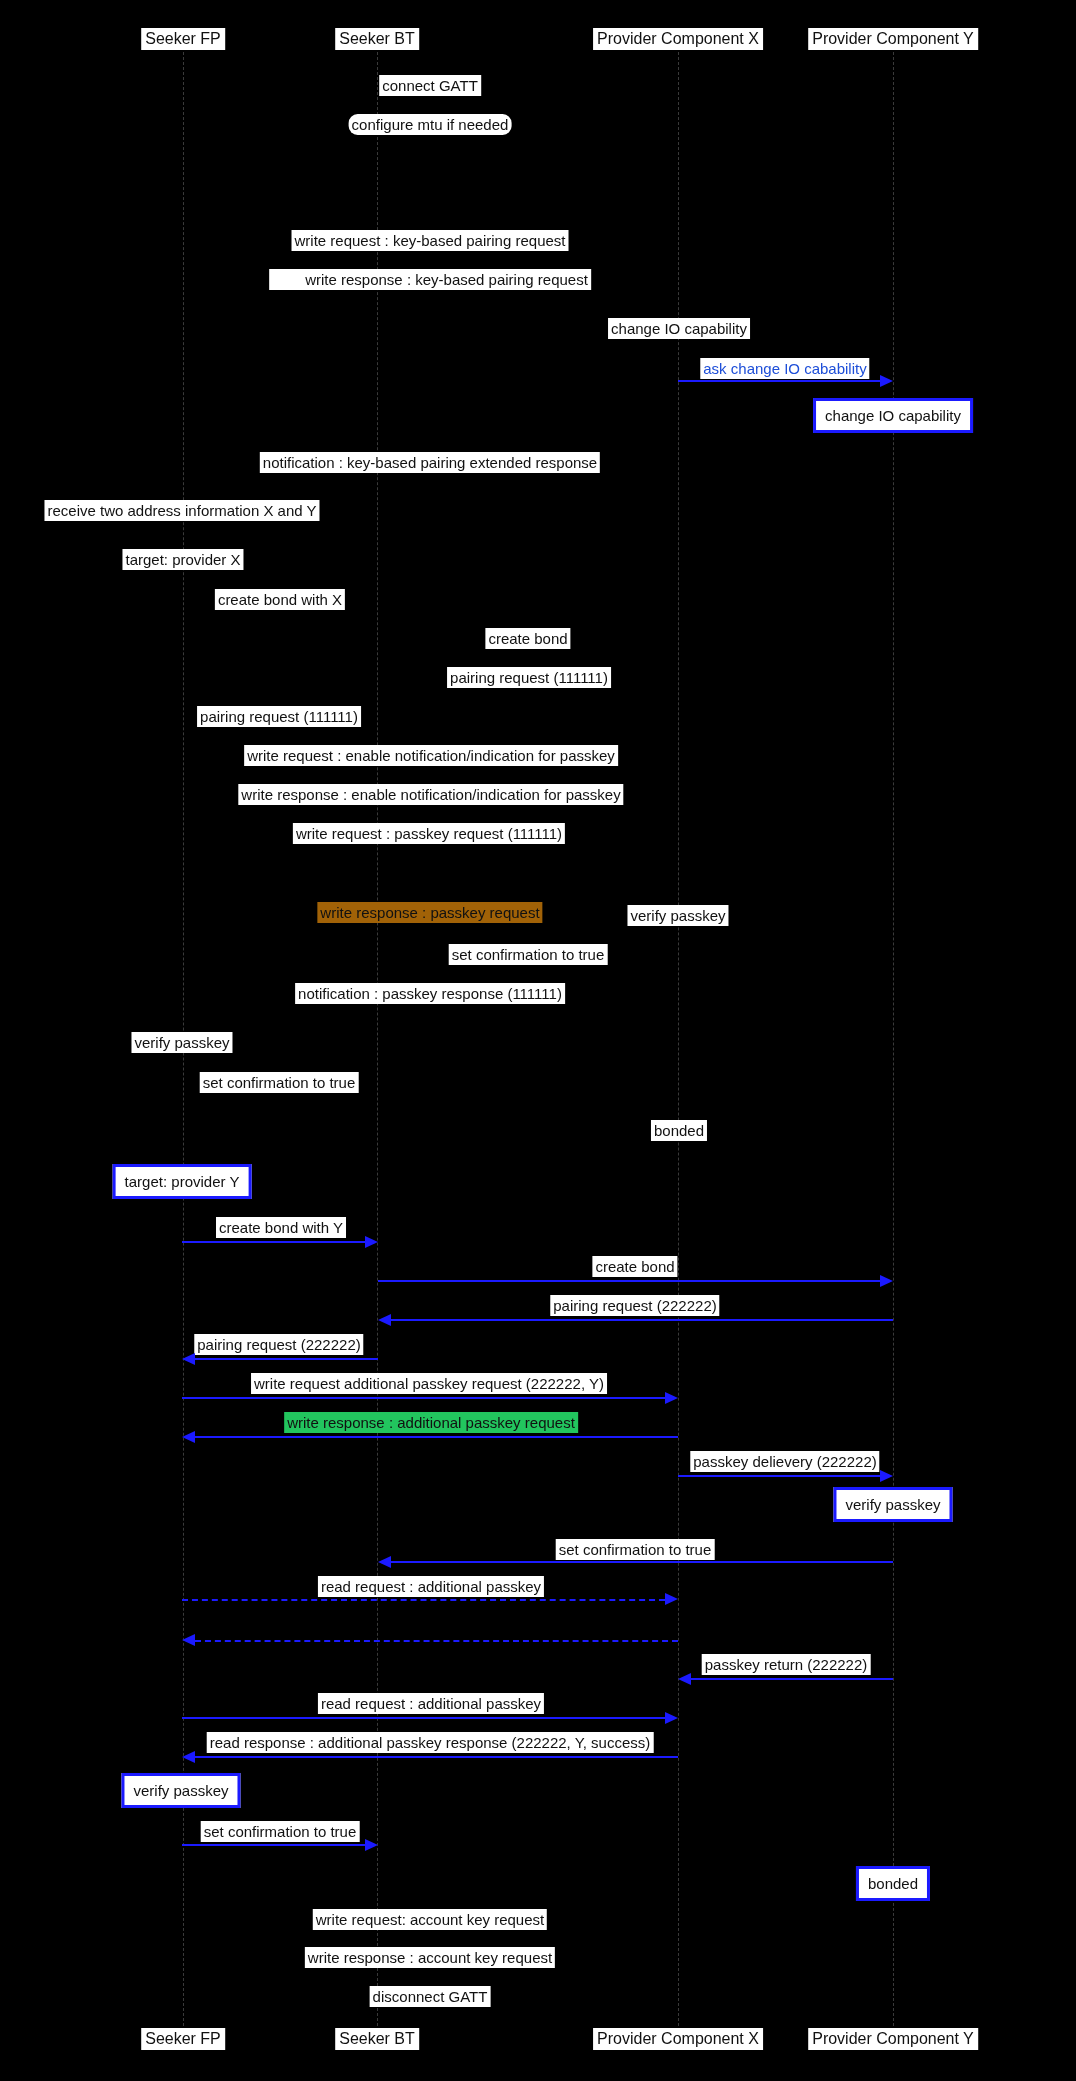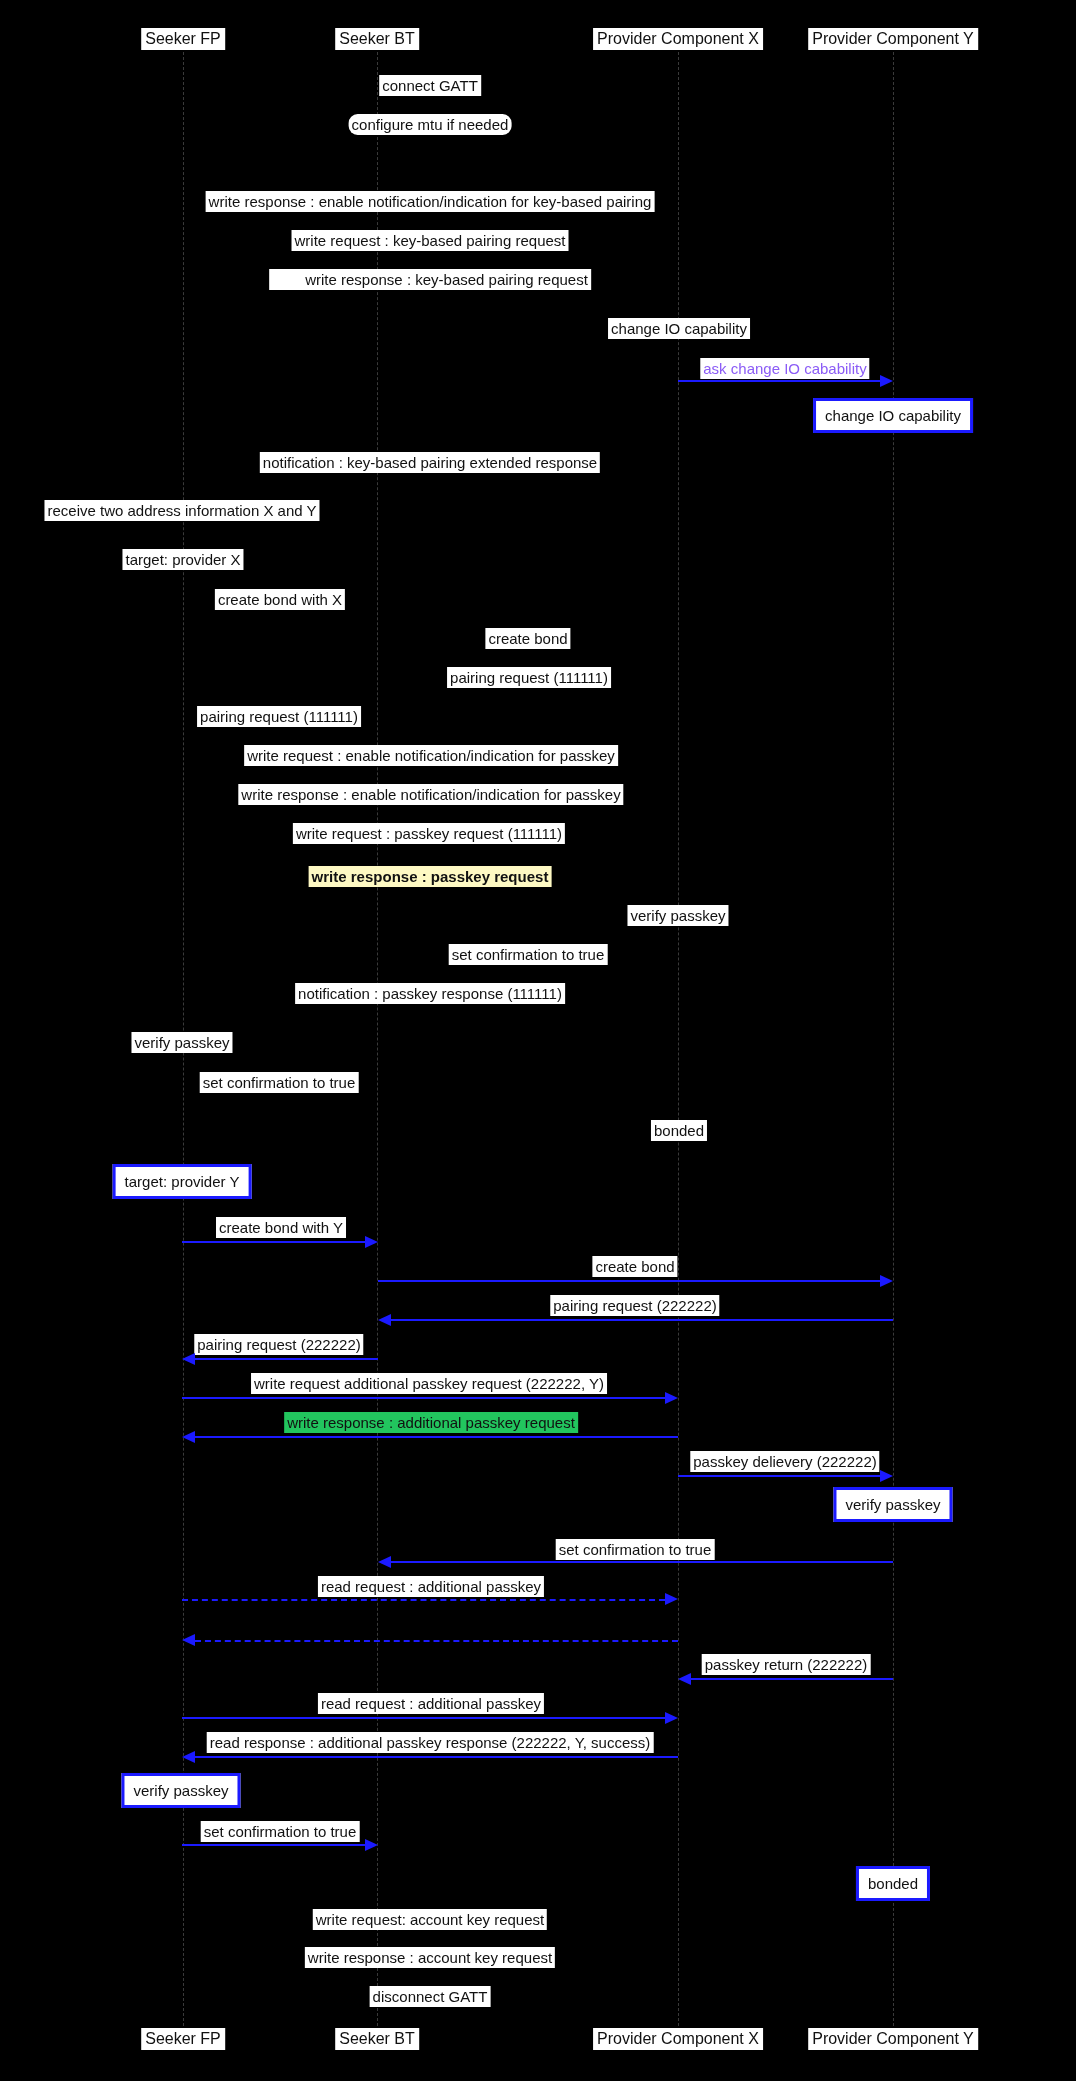--- a/index.html
+++ b/index.html
@@ -73,39 +73,38 @@
     <div class="participant" style="left: 160px; top: 28px; background: rgb(255, 255, 255); color: rgb(17, 17, 17);">Seeker FP</div>
     <div class="participant" style="left: 354px; top: 28px; background: rgb(255, 255, 255); color: rgb(17, 17, 17);">Seeker BT</div>
     <div class="participant" style="left: 655px; top: 28px; background: rgb(255, 255, 255); color: rgb(17, 17, 17);">Provider Component X</div>
     <div class="participant" style="left: 870px; top: 28px; background: rgb(255, 255, 255); color: rgb(17, 17, 17);">Provider Component Y</div>
     <div class="participant" style="left: 160px; top: 2028px; background: rgb(255, 255, 255); color: rgb(17, 17, 17);">Seeker FP</div>
     <div class="participant" style="left: 354px; top: 2028px; background: rgb(255, 255, 255); color: rgb(17, 17, 17);">Seeker BT</div>
     <div class="participant" style="left: 655px; top: 2028px; background: rgb(255, 255, 255); color: rgb(17, 17, 17);">Provider Component X</div>
     <div class="participant" style="left: 870px; top: 2028px; background: rgb(255, 255, 255); color: rgb(17, 17, 17);">Provider Component Y</div>
     <div class="msg-label" style="left: 407px; top: 75px; background: rgb(255, 255, 255); color: rgb(17, 17, 17);">connect GATT</div>
     <div class="msg-label" style="left: 407px; top: 114px; background: rgb(255, 255, 255); color: rgb(17, 17, 17); border-radius: 9px;">configure mtu if needed</div>
-    <div class="msg-label" style="left: 407px; top: 191px; background: rgb(255, 255, 255); color: rgb(17, 17, 17);">write response : enable notification/indication for key-based pairing</div>
     <div class="msg-label" style="left: 407px; top: 230px; background: rgb(255, 255, 255); color: rgb(17, 17, 17);">write request : key-based pairing request</div>
     <div class="msg-label" style="left: 407px; top: 269px; background: rgb(255, 255, 255); color: rgb(17, 17, 17); padding-left: 36px;">write response : key-based pairing request</div>
     <div class="msg-label" style="left: 656px; top: 318px; background: rgb(255, 255, 255); color: rgb(17, 17, 17);">change IO capability</div>
-    <div class="msg-label" style="left: 762px; top: 358px; background: rgb(255, 255, 255); color: #8b5cf6;">ask change IO cabability</div>
+    <div class="msg-label" style="left: 762px; top: 358px; background: rgb(255, 255, 255); color: #1d4ed8;">ask change IO cabability</div>
     <div class="arrow-line-solid" style="left: 655px; top: 380px; width: 202px; background: rgb(27, 26, 255);"></div>
     <div class="arrow-head" style="top: 375px; left: 857px; border-left: 13px solid rgb(27, 26, 255);"></div>
     <div class="note-box" style="left: 870px; top: 398px; background: rgb(255, 255, 255); color: rgb(17, 17, 17); border-color: rgb(27, 26, 255);">change IO capability</div>
     <div class="msg-label" style="left: 407px; top: 452px; background: rgb(255, 255, 255); color: rgb(17, 17, 17);">notification : key-based pairing extended response</div>
     <div class="msg-label" style="left: 159px; top: 500px; background: rgb(255, 255, 255); color: rgb(17, 17, 17);">receive two address information X and Y</div>
     <div class="msg-label" style="left: 160px; top: 549px; background: rgb(255, 255, 255); color: rgb(17, 17, 17);">target: provider X</div>
     <div class="msg-label" style="left: 257px; top: 589px; background: rgb(255, 255, 255); color: rgb(17, 17, 17);">create bond with X</div>
     <div class="msg-label" style="left: 505px; top: 628px; background: rgb(255, 255, 255); color: rgb(17, 17, 17);">create bond</div>
     <div class="msg-label" style="left: 506px; top: 667px; background: rgb(255, 255, 255); color: rgb(17, 17, 17);">pairing request (111111)</div>
     <div class="msg-label" style="left: 256px; top: 706px; background: rgb(255, 255, 255); color: rgb(17, 17, 17);">pairing request (111111)</div>
     <div class="msg-label" style="left: 408px; top: 745px; background: rgb(255, 255, 255); color: rgb(17, 17, 17);">write request : enable notification/indication for passkey</div>
     <div class="msg-label" style="left: 408px; top: 784px; background: rgb(255, 255, 255); color: rgb(17, 17, 17);">write response : enable notification/indication for passkey</div>
     <div class="msg-label" style="left: 406px; top: 823px; background: rgb(255, 255, 255); color: rgb(17, 17, 17);">write request : passkey request (111111)</div>
-    <div class="msg-label" style="left: 407px; top: 866px; background: #fef9c3; color: rgb(17, 17, 17); font-weight: bold;">write response : passkey request</div>
+    <div class="msg-label" style="left: 407px; top: 902px; background: #a16207; color: rgb(17, 17, 17);">write response : passkey request</div>
     <div class="msg-label" style="left: 655px; top: 905px; background: rgb(255, 255, 255); color: rgb(17, 17, 17);">verify passkey</div>
     <div class="msg-label" style="left: 505px; top: 944px; background: rgb(255, 255, 255); color: rgb(17, 17, 17);">set confirmation to true</div>
     <div class="msg-label" style="left: 407px; top: 983px; background: rgb(255, 255, 255); color: rgb(17, 17, 17);">notification : passkey response (111111)</div>
     <div class="msg-label" style="left: 159px; top: 1032px; background: rgb(255, 255, 255); color: rgb(17, 17, 17);">verify passkey</div>
     <div class="msg-label" style="left: 256px; top: 1072px; background: rgb(255, 255, 255); color: rgb(17, 17, 17);">set confirmation to true</div>
     <div class="msg-label" style="left: 656px; top: 1120px; background: rgb(255, 255, 255); color: rgb(17, 17, 17);">bonded</div>
     <div class="note-box" style="left: 159px; top: 1164px; background: rgb(255, 255, 255); color: rgb(17, 17, 17); border-color: rgb(27, 26, 255);">target: provider Y</div>
     <div class="msg-label" style="left: 258px; top: 1217px; background: rgb(255, 255, 255); color: rgb(17, 17, 17);">create bond with Y</div>
     <div class="arrow-line-solid" style="left: 159px; top: 1241px; width: 183px; background: rgb(27, 26, 255);"></div>
     <div class="arrow-head" style="top: 1236px; left: 342px; border-left: 13px solid rgb(27, 26, 255);"></div>

